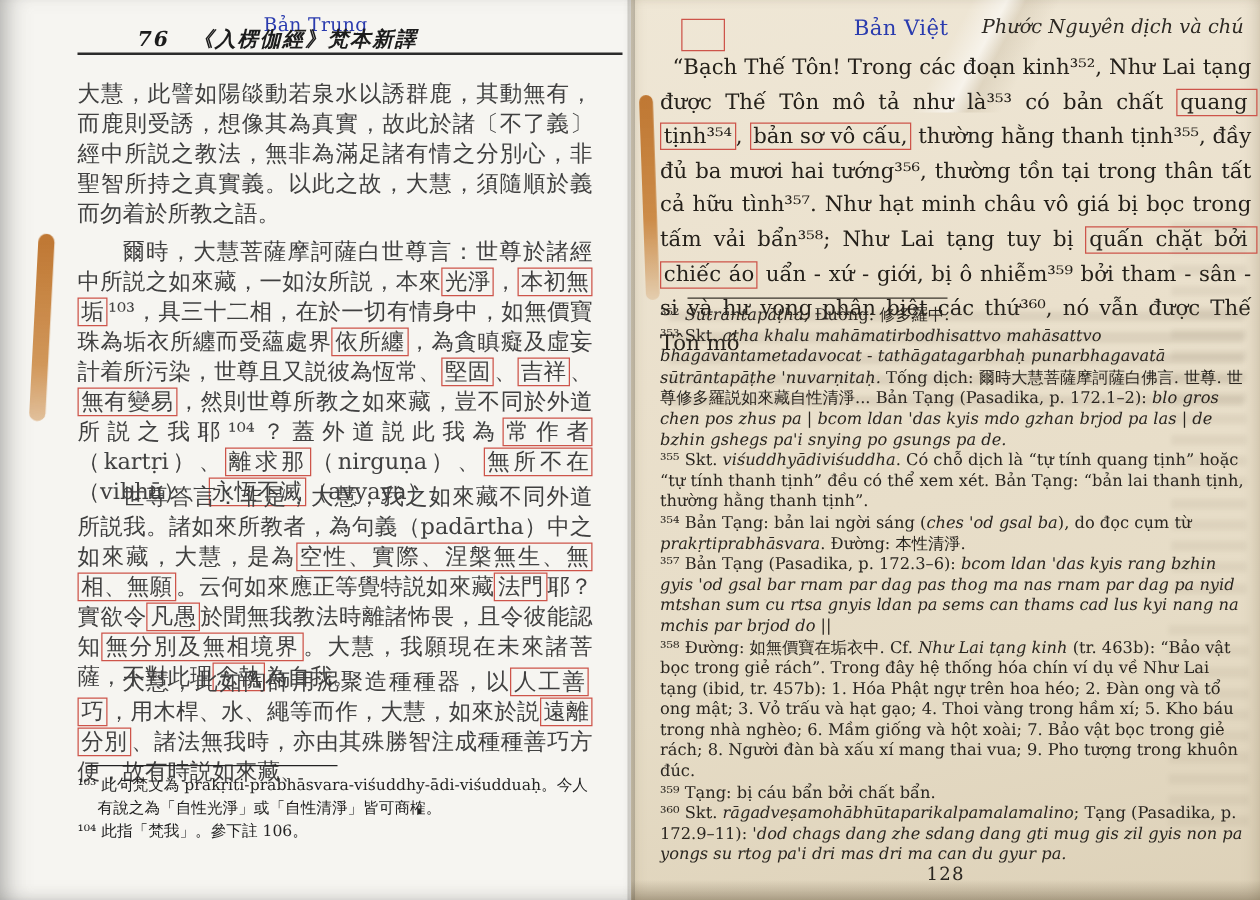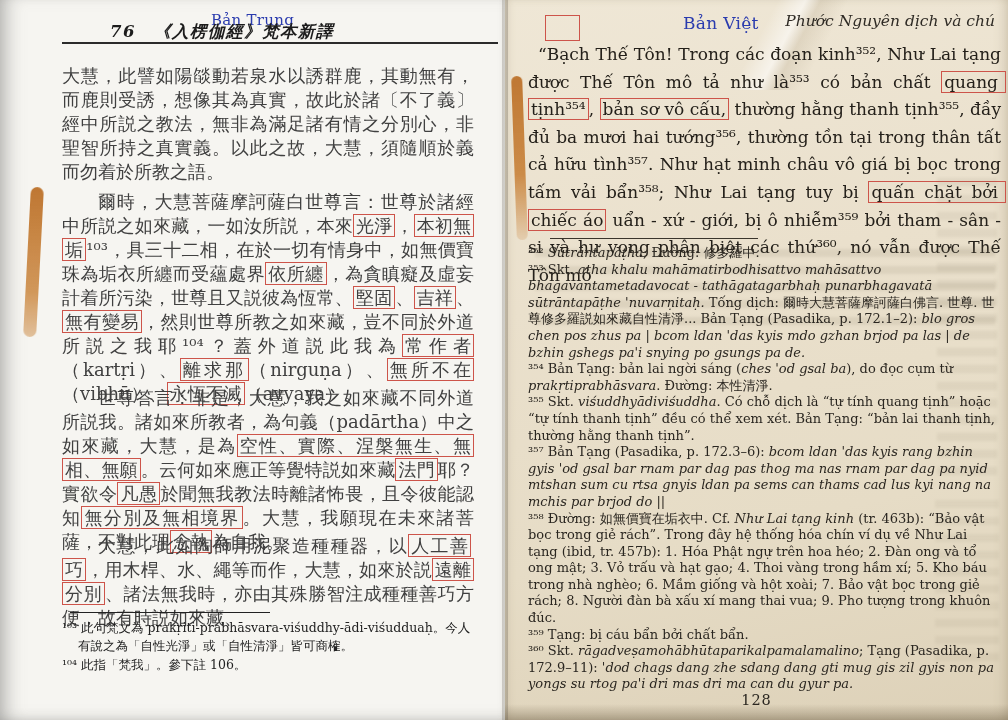--- a/index.html
+++ b/index.html
@@ -178,22 +178,22 @@
     </div>
 
     <div class="bleed bleed-a"></div>
     <div class="bleed bleed-b"></div>
     <div class="bleed bleed-c"></div>
 
     <div class="rp-fnrule"></div>
     <div class="rp-footnotes">
       <div class="fn"><span class="seg">³⁵² </span><span class="seg it">Sūtrāntapāṭha</span><span class="seg">; Đường: 修多羅中.</span></div>
       <div class="fn"><span class="seg">³⁵³ Skt. </span><span class="seg it">atha khalu mahāmatirbodhisattvo mahāsattvo bhagavantametadavocat - tathāgatagarbhaḥ punarbhagavatā sūtrāntapāṭhe 'nuvarṇitaḥ.</span><span class="seg"> Tống dịch: 爾時大慧菩薩摩訶薩白佛言. 世尊. 世尊修多羅説如來藏自性清淨... Bản Tạng (Pasadika, p. 172.1–2): </span><span class="seg it">blo gros chen pos zhus pa | bcom ldan 'das kyis mdo gzhan brjod pa las | de bzhin gshegs pa'i snying po gsungs pa de.</span></div>
+      <div class="fn"><span class="seg">³⁵⁵ Skt. </span><span class="seg it">viśuddhyādiviśuddha</span><span class="seg">. Có chỗ dịch là “tự tính quang tịnh” hoặc “tự tính thanh tịnh” đều có thể xem xét. Bản Tạng: “bản lai thanh tịnh, thường hằng thanh tịnh”.</span></div>
       <div class="fn"><span class="seg">³⁵⁴ Bản Tạng: bản lai ngời sáng (</span><span class="seg it">ches 'od gsal ba</span><span class="seg">), do đọc cụm từ </span><span class="seg it">prakṛtiprabhāsvara</span><span class="seg">. Đường: 本性清淨.</span></div>
-      <div class="fn"><span class="seg">³⁵⁵ Skt. </span><span class="seg it">viśuddhyādiviśuddha</span><span class="seg">. Có chỗ dịch là “tự tính quang tịnh” hoặc “tự tính thanh tịnh” đều có thể xem xét. Bản Tạng: “bản lai thanh tịnh, thường hằng thanh tịnh”.</span></div>
       <div class="fn"><span class="seg">³⁵⁷ Bản Tạng (Pasadika, p. 172.3–6): </span><span class="seg it">bcom ldan 'das kyis rang bzhin gyis 'od gsal bar rnam par dag pas thog ma nas rnam par dag pa nyid mtshan sum cu rtsa gnyis ldan pa sems can thams cad lus kyi nang na mchis par brjod do ||</span></div>
       <div class="fn"><span class="seg">³⁵⁸ Đường: 如無價寶在垢衣中. Cf. </span><span class="seg it">Như Lai tạng kinh</span><span class="seg"> (tr. 463b): “Bảo vật bọc trong giẻ rách”. Trong đây hệ thống hóa chín ví dụ về Như Lai tạng (ibid, tr. 457b): 1. Hóa Phật ngự trên hoa héo; 2. Đàn ong và tổ ong mật; 3. Vỏ trấu và hạt gạo; 4. Thoi vàng trong hầm xí; 5. Kho báu trong nhà nghèo; 6. Mầm giống và hột xoài; 7. Bảo vật bọc trong giẻ rách; 8. Người đàn bà xấu xí mang thai vua; 9. Pho tượng trong khuôn đúc.</span></div>
       <div class="fn"><span class="seg">³⁵⁹ Tạng: bị cáu bẩn bởi chất bẩn.</span></div>
       <div class="fn"><span class="seg">³⁶⁰ Skt. </span><span class="seg it">rāgadveṣamohābhūtaparikalpamalamalino</span><span class="seg">; Tạng (Pasadika, p. 172.9–11): </span><span class="seg it">'dod chags dang zhe sdang dang gti mug gis zil gyis non pa yongs su rtog pa'i dri mas dri ma can du gyur pa.</span></div>
     </div>
 
     <div class="rp-pagenum">128</div>
 
     <div class="stroke stroke-right"></div>
   </div>

